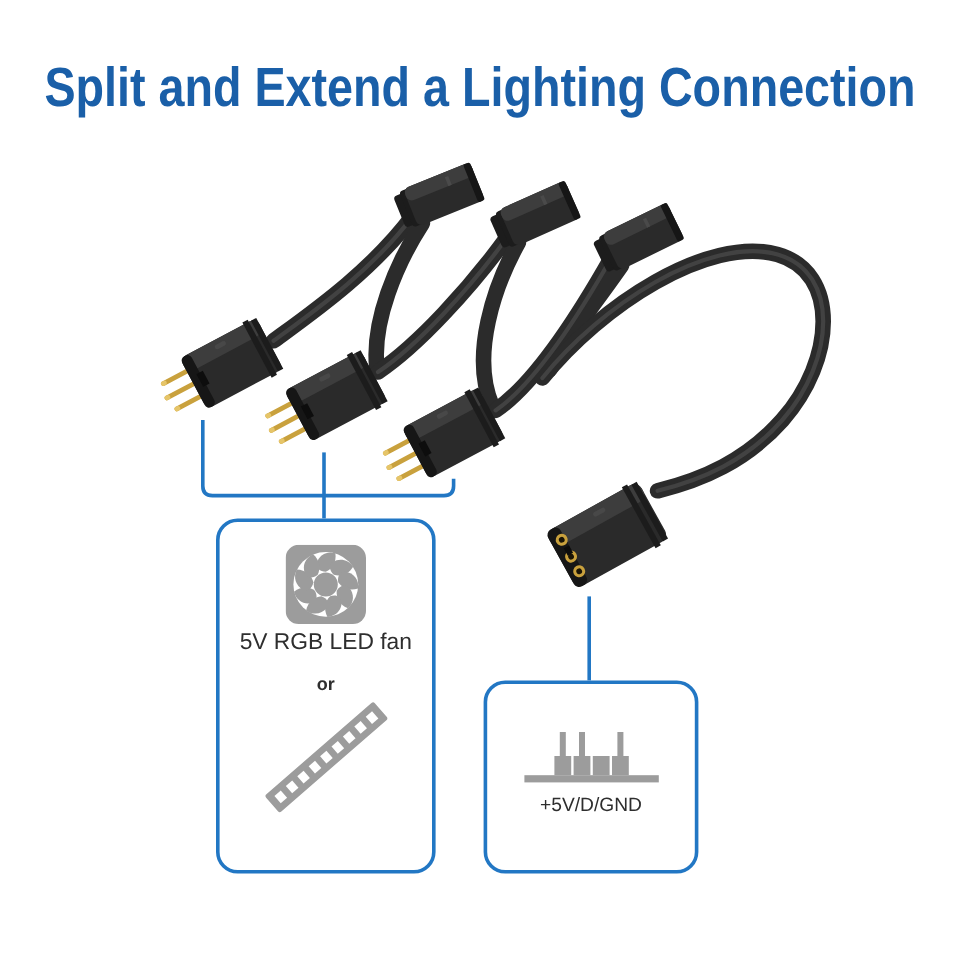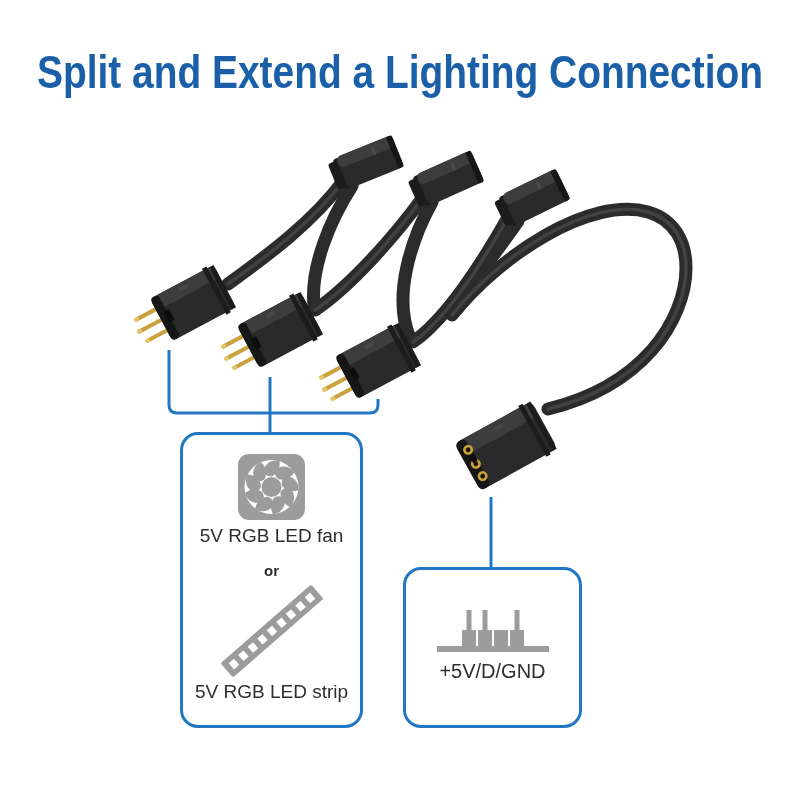--- a/index.html
+++ b/index.html
@@ -31,21 +31,21 @@
   .box-left{left:180px;top:432px;width:183px;height:296px;}
   .box-right{left:403px;top:567px;width:179px;height:161px;}
   .box-label{color:var(--label-dark);font-size:19px;line-height:21px;white-space:nowrap;}
   .or-label{color:var(--label-dark);font-size:15px;line-height:21px;font-weight:bold;}
   .fan-icon-svg{margin-top:19px;}
   .fan-label{margin-top:5px;}
   .or-label{margin-top:14px;}
   .strip-icon-svg{margin-top:2px;}
   .strip-label{margin-top:2px;}
   .header-icon-svg{margin-top:38px;}
-  .header-label{margin-top:7px;font-size:20px;}
+  .header-label{margin-top:7px;font-size:16px;}
   .gray{fill:var(--icon-gray);}
   .white{fill:#fff;}
 </style>
 </head>
 <body>
 
 <div class="stage">
 
   <svg class="title-svg" width="800" height="110">
     <text x="400" y="88" text-anchor="middle" textLength="726" lengthAdjust="spacingAndGlyphs">Split and Extend a Lighting Connection</text>
@@ -157,21 +157,20 @@
           <rect x="-28.7" y="-4" width="7" height="8"></rect>
           <rect x="-16.1" y="-4" width="7" height="8"></rect>
           <rect x="-3.5" y="-4" width="7" height="8"></rect>
           <rect x="9.1" y="-4" width="7" height="8"></rect>
           <rect x="21.7" y="-4" width="7" height="8"></rect>
           <rect x="34.3" y="-4" width="7" height="8"></rect>
           <rect x="46.9" y="-4" width="7" height="8"></rect>
         </g>
       </g>
     </svg>
-    <div class="box-label strip-label">5V RGB LED strip</div>
   </div>
 
   <div class="box box-right">
     <svg class="header-icon-svg" width="120" height="46" viewBox="0 0 120 46">
       <g class="gray">
         <rect x="4" y="38" width="112" height="6"></rect>
         <rect x="29" y="22" width="14" height="16"></rect>
         <rect x="45" y="22" width="14" height="16"></rect>
         <rect x="61" y="22" width="14" height="16"></rect>
         <rect x="77" y="22" width="14" height="16"></rect>

